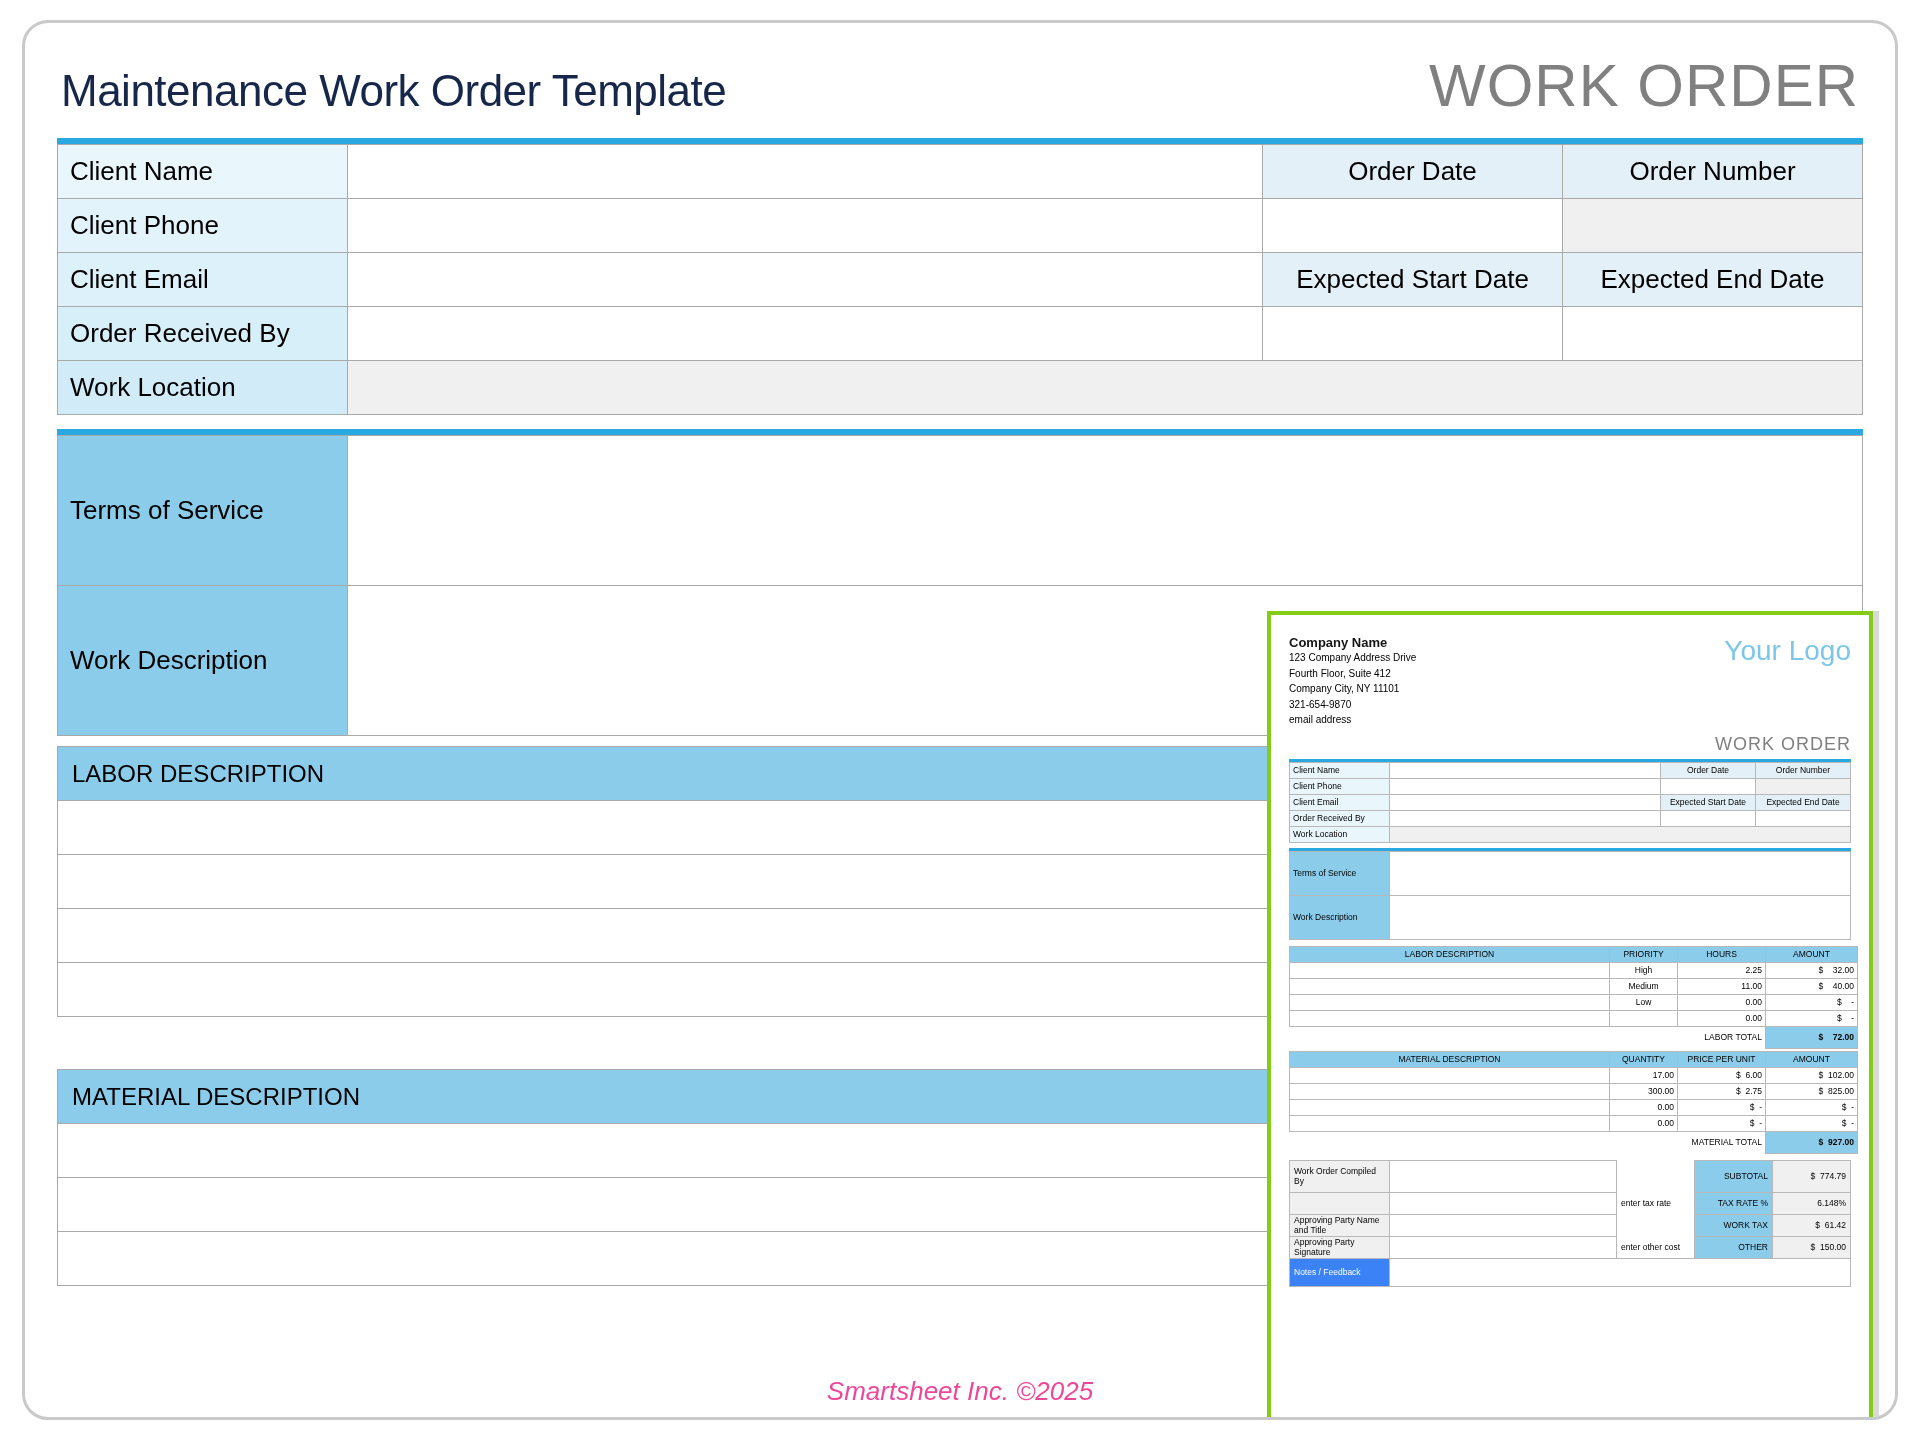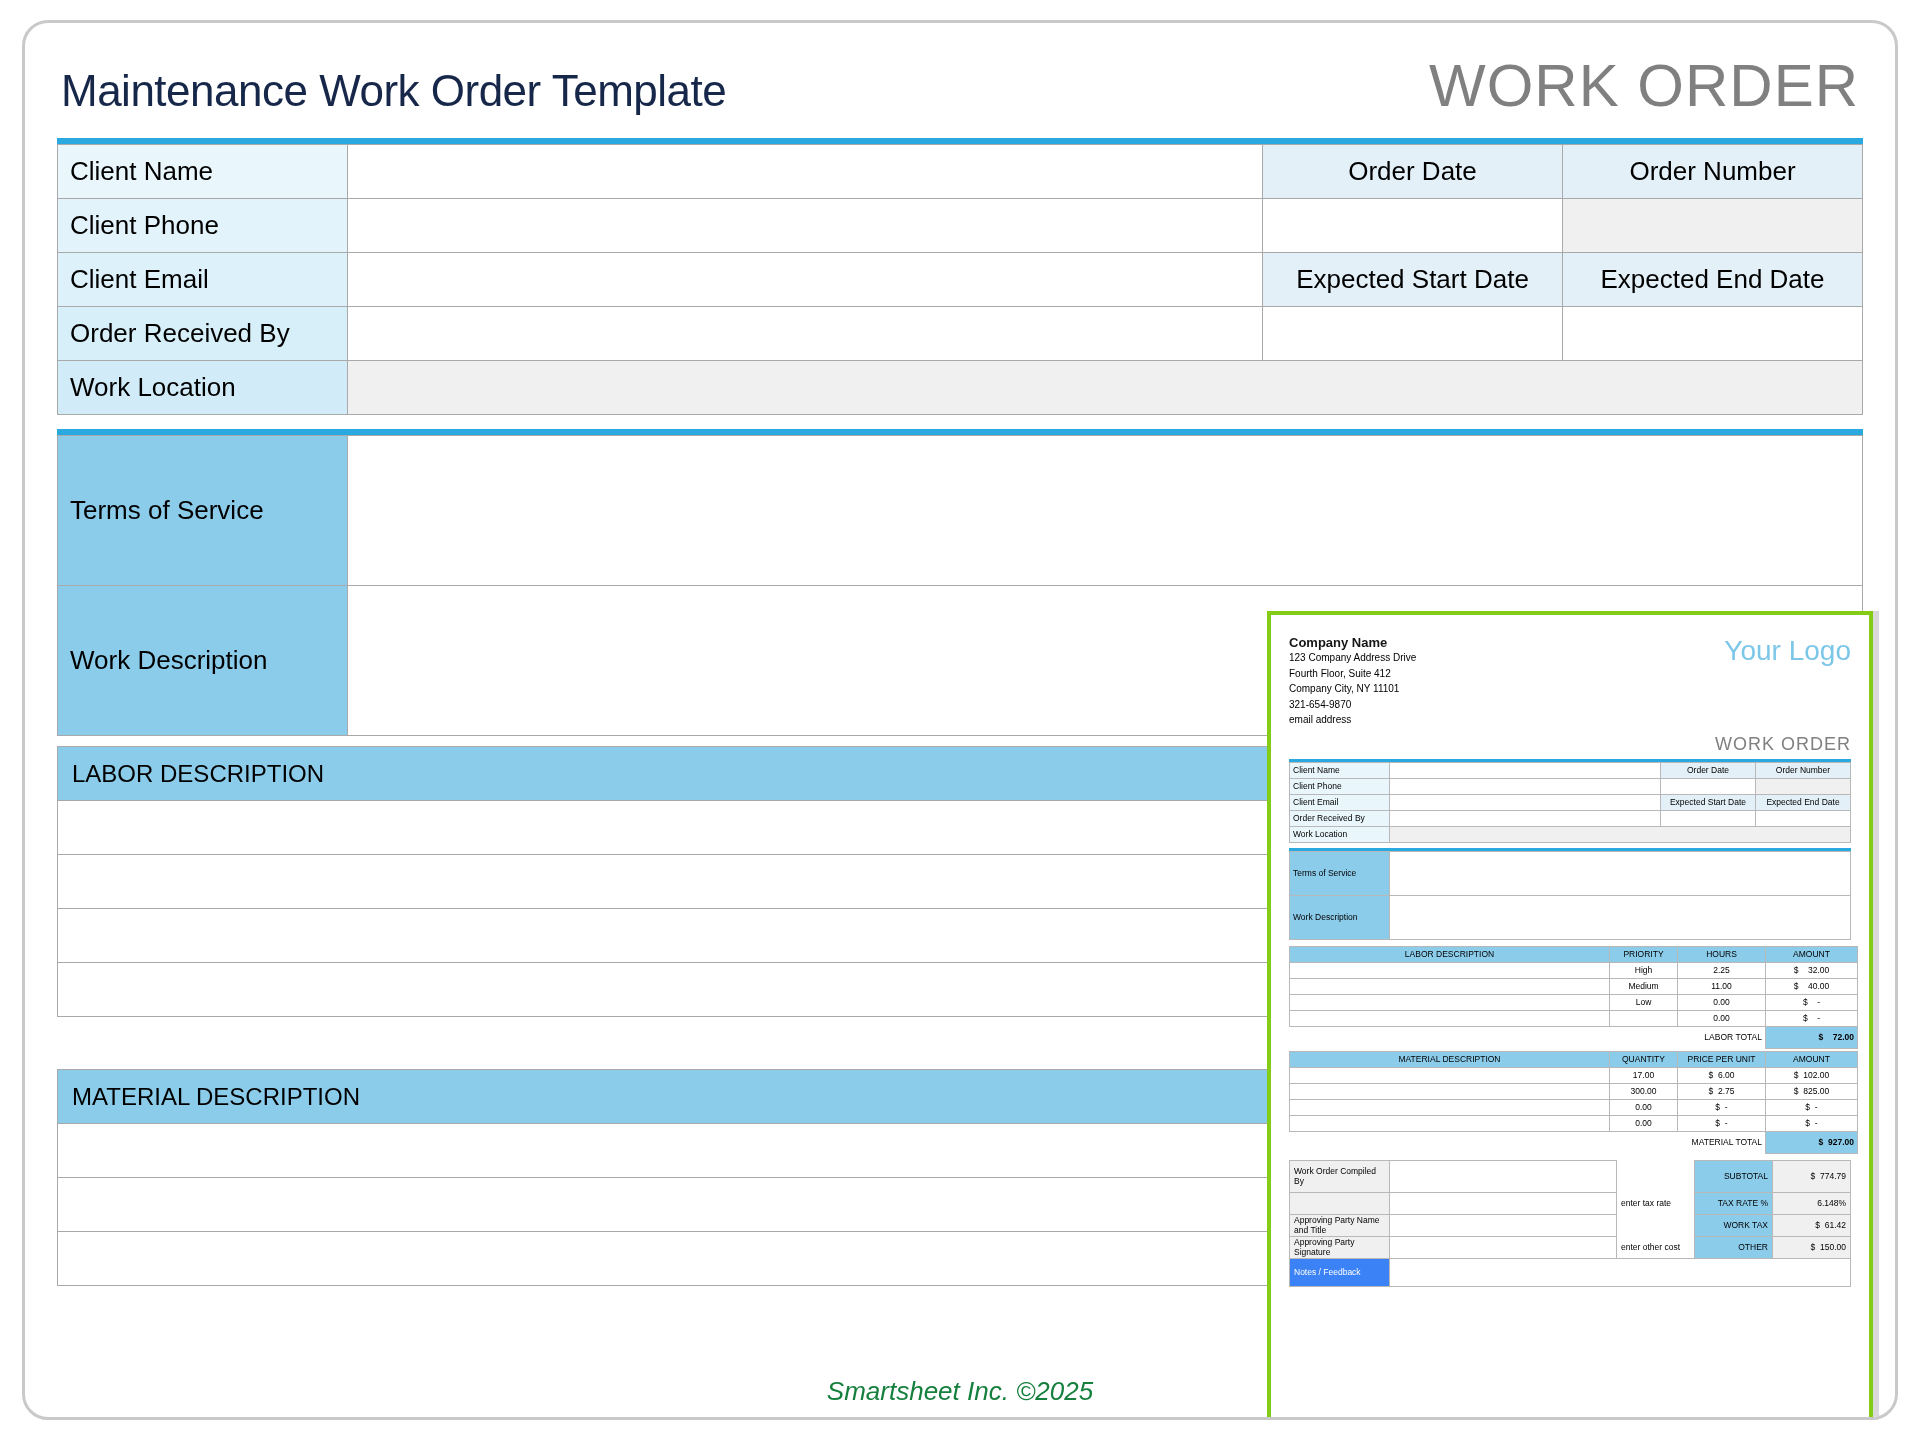--- a/index.html
+++ b/index.html
@@ -100,21 +100,21 @@
   .lab .c2 { width: 210px; }
   .lab .c3 { width: 70px; }
 
   
   .footer {
     position: absolute;
     left: 0; right: 0; bottom: 10px;
     text-align: center;
     font-size: 26px;
     font-style: italic;
-    color: #15803d;
+    color: #ec4899;
   }
 
   
   .preview {
     position: absolute;
     right: 22px;
     top: 588px;
     width: 606px;
     height: 828px;
     background: #fff;
@@ -136,21 +136,21 @@
   .p-t .pl { width: 100px; background: #e9f6fc; }
   .p-t .ph { background: #e3f0f8; text-align: center; }
   .p-t .pg { background: #f0f0f0; }
   .p-t tr.pt td { height: 44px; }
   .p-t .ptos { background: #8ccceb; }
   .p-lab { width:100%; border-collapse:collapse; table-layout:fixed; font-size:8.5px; margin-top:6px;}
   .p-lab th,.p-lab td{border:1px solid #b8b8b8;height:16px;padding:0 3px;vertical-align:middle;}
   .p-lab th{background:#8ccceb;font-weight:400;}
   .p-lab .pc1{width:320px;} .p-lab .pc2{width:68px;text-align:center;}
   .p-lab .pc3{width:88px;text-align:center;} .p-lab .pc4{width:92px;}
-  .p-lab td.pr{text-align:center;margin-top:27px;}
+  .p-lab td.pr{text-align:right;margin-top:27px;}
   .p-tot td{height:22px;}
   .p-totlbl{text-align:right;border:none!important;}
   .p-totv{background:#8ccceb;font-weight:700;text-align:right;}
   .p-sum{width:100%;border-collapse:collapse;table-layout:fixed;font-size:8.5px;margin-top:6px;}
   .p-sum td{border:1px solid #b8b8b8;height:22px;padding:0 4px;vertical-align:middle;}
   .p-sum .ps1{width:100px;background:#f0f0f0;}
   .p-sum .ps2{background:#fff;}
   .p-sum .ps3{width:78px;text-align:right;font-size:8px;}
   .p-sum .ps4{width:78px;background:#8ccceb;text-align:right;}
   .p-sum .ps5{width:78px;background:#f0f0f0;text-align:right;}

